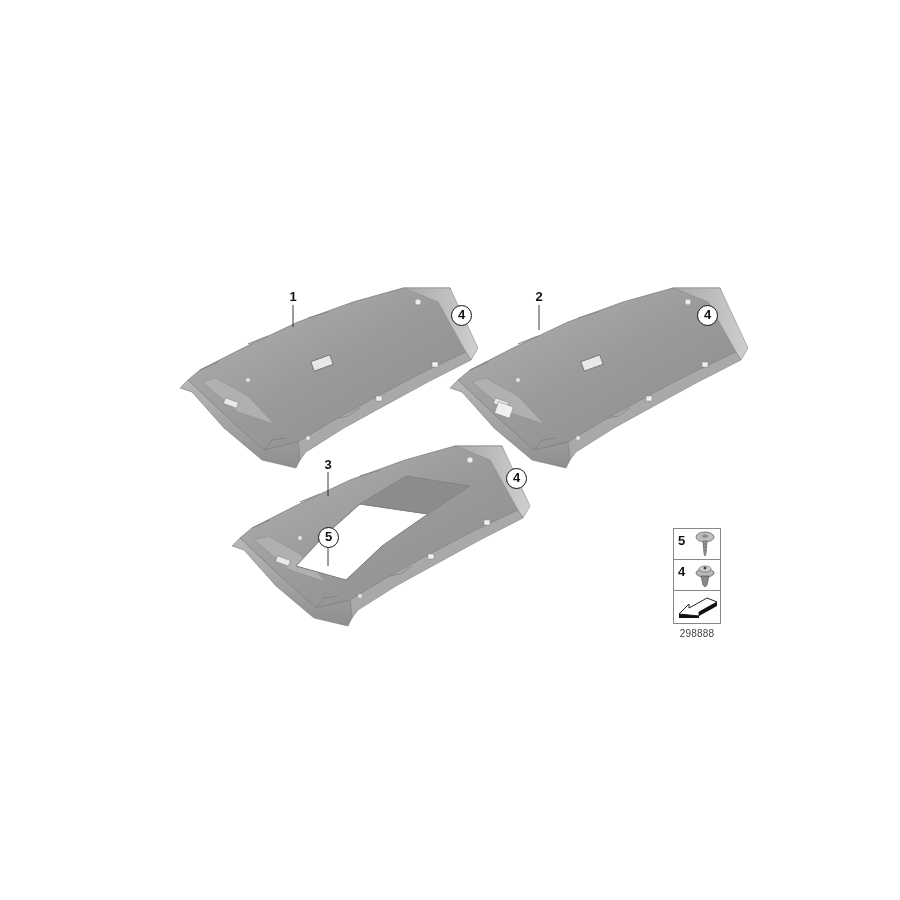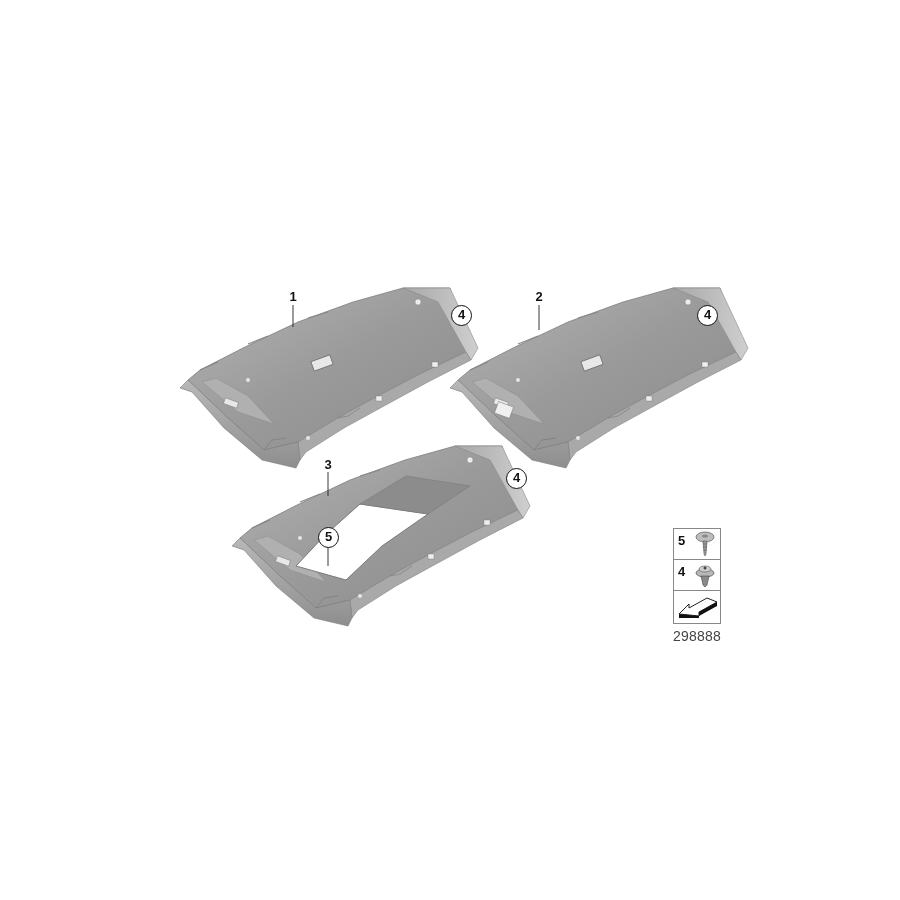--- a/index.html
+++ b/index.html
@@ -20,21 +20,21 @@
     }
     .legend-cell { position: relative; height: 30px; border-bottom: 1px solid #888; }
     .legend-cell:last-child { border-bottom: none; height: 32px; }
     .legend-num {
       position: absolute; left: 4px; top: 4px; font-weight: 700; font-size: 13px; color: #111;
       font-family: "Liberation Sans", sans-serif;
     }
     .legend-icon { position: absolute; right: 2px; top: 1px; }
     .diagram-id {
       position: absolute; left: 668px; top: 628px; width: 58px; text-align: center;
-      font-family: "Liberation Sans", sans-serif; font-size: 14px; color: #444; letter-spacing: 0.2px;
+      font-family: "Liberation Sans", sans-serif; font-size: 10px; color: #444; letter-spacing: 0.2px;
     }
   </style>
 </head>
 <body>
 
 <svg class="canvas" viewBox="0 0 900 900" xmlns="http://www.w3.org/2000/svg">
   <defs>
     <linearGradient id="gPanel" x1="0" y1="0" x2="1" y2="1">
       <stop offset="0" stop-color="#b4b4b4"></stop>
       <stop offset="0.5" stop-color="#9a9a9a"></stop>

